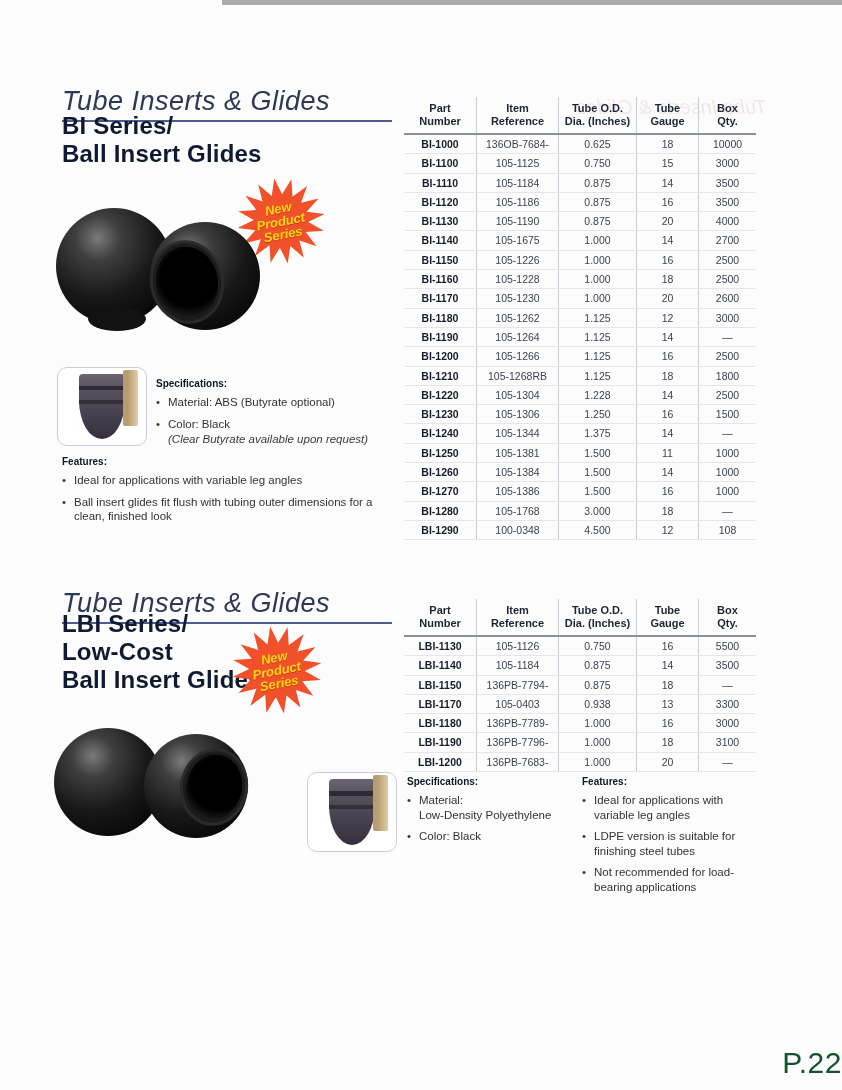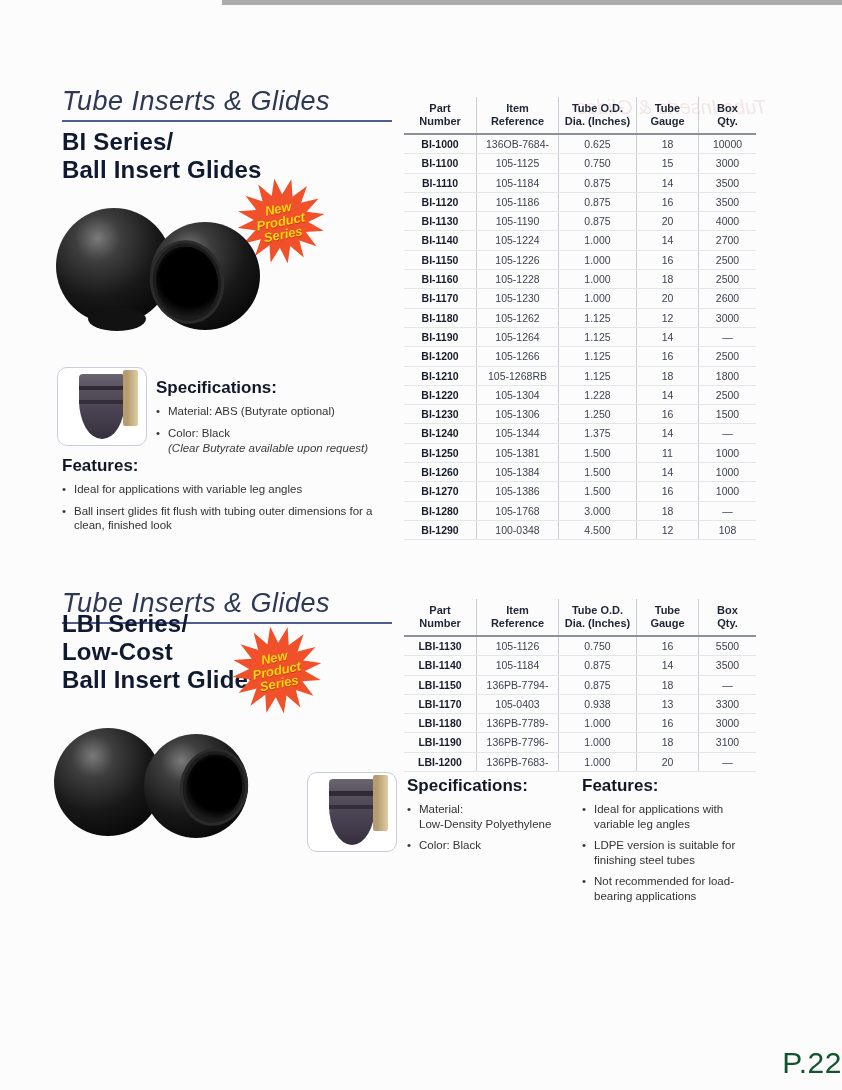--- a/index.html
+++ b/index.html
@@ -32,21 +32,21 @@
   .thumb .core{position:absolute;left:24%;right:24%;top:8%;height:84%;z-index:1;
                background:linear-gradient(180deg,#6b6570 0%,#554f5c 28%,#474050 62%,#352f3d 100%);
                border-radius:4px 4px 50% 50% / 4px 4px 60% 60%;}
   .thumb .core::before{content:"";position:absolute;left:0;right:0;top:18%;height:7%;background:#2f2a36;}
   .thumb .core::after{content:"";position:absolute;left:0;right:0;top:40%;height:6%;background:#332e3a;}
   .thumb .wall{position:absolute;top:3%;width:17%;height:72%;z-index:2;
                background:linear-gradient(90deg,#e0cda6,#b79c70 70%,#a8placeholder,#b79c70);border-radius:2px;}
   .thumb .wall.l{left:9%;}
   .thumb .wall.r{right:9%;background:linear-gradient(270deg,#e0cda6,#b79c70 70%);}
   
-  .blockhead{font-weight:bold;font-size:17px;color:#101828;margin-bottom:6px;}
+  .blockhead{font-weight:bold;font-size:10px;color:#101828;margin-bottom:6px;}
   .bullets{font-size:11.5px;color:#333;line-height:14.5px;}
   .bullets .li{position:relative;padding-left:12px;margin-bottom:7px;}
   .bullets .li::before{content:"\2022";position:absolute;left:0;top:0;color:#333;}
   .spec-text{white-space:pre-line;}
   .note{font-style:italic;color:#3a3a3a;margin-top:1px;}
   .note:empty{display:none;}
   
   .table{position:absolute;left:404px;width:352px;z-index:1;}
   .tr,.thead{display:grid;grid-template-columns:72px 82px 78px 62px 58px;}
   .th{font-weight:bold;font-size:11px;line-height:12.5px;color:#1d2535;text-align:center;
@@ -63,21 +63,21 @@
 </style>
 </head>
 <body>
 
 <div class="page">
   <div class="scan-top"></div>
   <div class="ghost">Tube Inserts &amp; Glides</div>
 
   <div class="eyebrow" style="top:86px;">Tube Inserts &amp; Glides</div>
   <div class="rule" style="top:120px;"></div>
-  <div class="title" style="top:128px;">
+  <div class="title" style="top:112px;">
     <div>BI Series/</div>
     <div>Ball Insert Glides</div>
   </div>
 
   <div class="badge" style="left:237px;top:178px;width:88px;height:86px;">
     <div class="txt">
       <div>New</div>
       <div>Product</div>
       <div>Series</div>
     </div>
@@ -163,21 +163,21 @@
       </div>
     <div class="tr">
         <div class="td part">BI-1130</div>
         <div class="td">105-1190</div>
         <div class="td">0.875</div>
         <div class="td">20</div>
         <div class="td">4000</div>
       </div>
     <div class="tr">
         <div class="td part">BI-1140</div>
-        <div class="td">105-1224</div>
+        <div class="td">105-1675</div>
         <div class="td">1.000</div>
         <div class="td">14</div>
         <div class="td">2700</div>
       </div>
     <div class="tr">
         <div class="td part">BI-1150</div>
         <div class="td">105-1226</div>
         <div class="td">1.000</div>
         <div class="td">16</div>
         <div class="td">2500</div>

